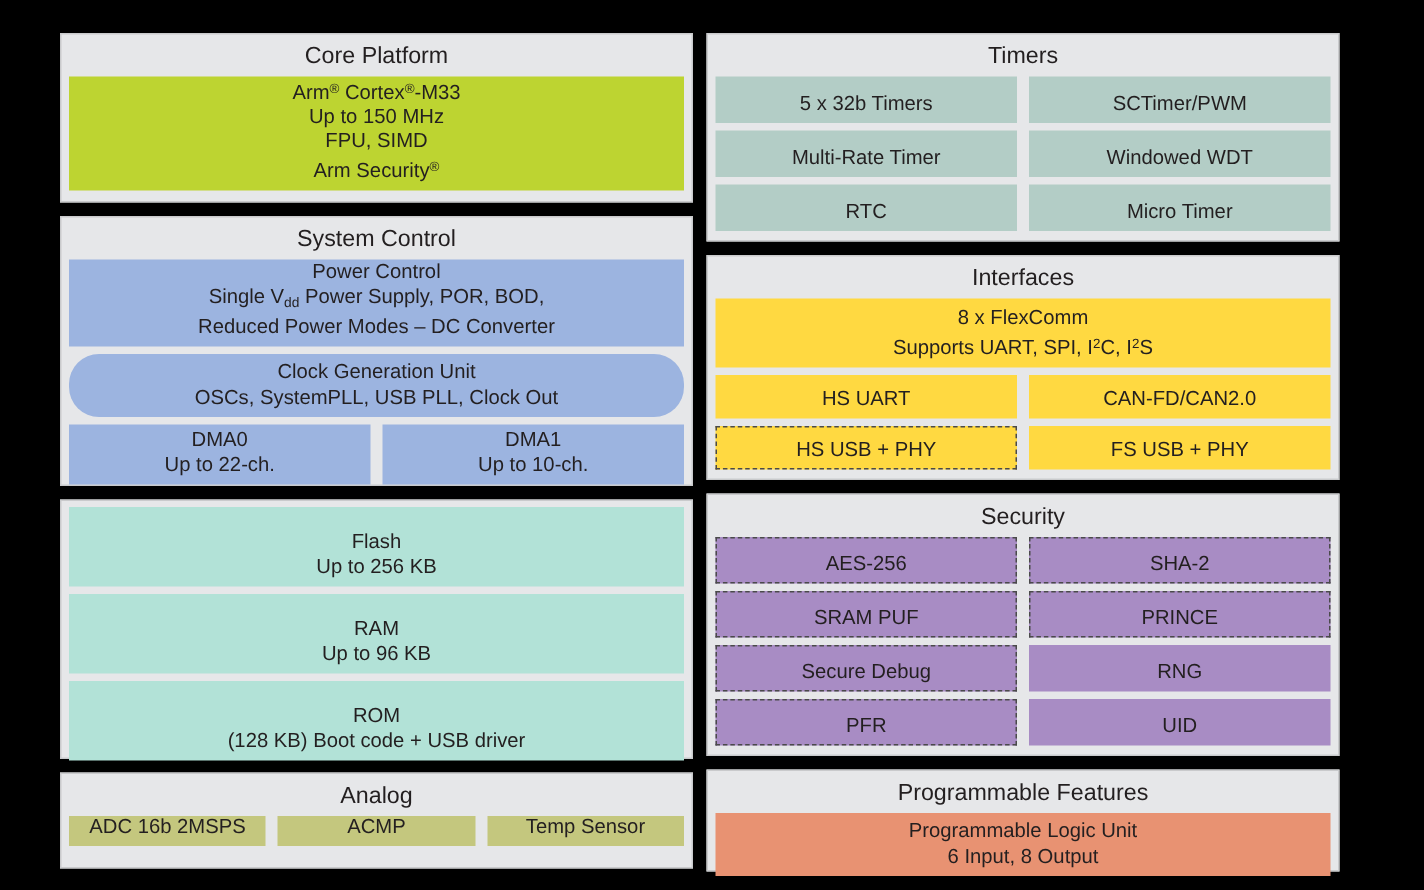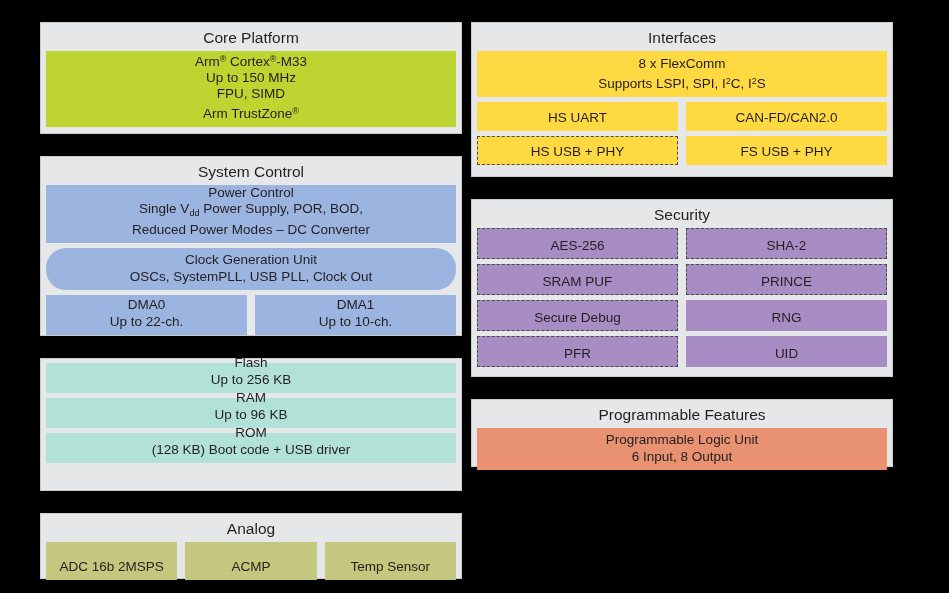--- a/index.html
+++ b/index.html
@@ -23,21 +23,21 @@
     box-sizing: border-box;
     display: flex;
     flex-direction: row;
     gap: 9px;
     padding: 22px 28px 14px 40px;
   }
 
   .column {
     display: flex;
     flex-direction: column;
-    gap: 22px;
+    gap: 9px;
   }
   .col-left  { width: 422px; }
   .col-right { width: 422px; }
 
   
   .panel {
     background: #e6e7e9;
     border: 1px solid #c9cacc;
     box-sizing: border-box;
     padding: 4px 5px 6px 5px;
@@ -107,22 +107,22 @@
   .p-timers    { height: 145px; }
   .p-interfaces{ height: 155px; }
   .p-security  { height: 178px; }
   .p-prog      { height: 68px; }
 
   .p-core .blk      { height: 76px; }
   .p-system .blk    { }
   .p-system .b-pwr  { height: 58px; }
   .p-system .b-clk  { height: 42px; border-radius: 20px; }
   .p-system .b-dma  { height: 40px; }
-  .p-memory .blk    { height: 30px; }
-  .p-analog .blk    { height: 38px; }
+  .p-memory .blk    { height: 53px; }
+  .p-analog .blk    { height: 20px; }
   .p-timers .blk    { height: 31px; }
   .p-interfaces .b-flex { height: 46px; }
   .p-interfaces .b-sm   { height: 29px; }
   .p-security .blk  { height: 31px; }
   .p-prog .blk      { height: 42px; }
 
   .analog-row { display: flex; flex-direction: row; gap: 8px; }
   .analog-row > .blk { flex: 1; }
 </style>
 </head>
@@ -132,21 +132,21 @@
 
   <div class="column col-left">
 
     <div class="panel p-core">
       <div class="panel-title">Core Platform</div>
       <div class="rows">
         <div class="blk c-core">
           <span class="l1"><span>Arm</span><sup>®</sup><span> Cortex</span><sup>®</sup><span>-M33</span></span>
           <span class="l2">Up to 150 MHz</span>
           <span class="l3">FPU, SIMD</span>
-          <span class="l3"><span>Arm TrustZone</span><sup>®</sup></span>
+          <span class="l3"><span>Arm Security</span><sup>®</sup></span>
         </div>
       </div>
     </div>
 
     <div class="panel p-system">
       <div class="panel-title">System Control</div>
       <div class="rows">
         <div class="blk c-system b-pwr">
           <span class="l1">Power Control</span>
           <span class="l2"><span>Single V</span><sub>dd</sub><span> Power Supply, POR, BOD,</span></span>
@@ -191,27 +191,44 @@
       <div class="analog-row">
         <div class="blk c-analog">ADC 16b 2MSPS</div>
         <div class="blk c-analog">ACMP</div>
         <div class="blk c-analog">Temp Sensor</div>
       </div>
     </div>
   </div>
 
   <div class="column col-right">
 
+    <div class="panel p-timers">
+      <div class="panel-title">Timers</div>
+      <div class="rows">
+        <div class="row2">
+          <div class="blk c-timers">5 x 32b Timers</div>
+          <div class="blk c-timers">SCTimer/PWM</div>
+        </div>
+        <div class="row2">
+          <div class="blk c-timers">Multi-Rate  Timer</div>
+          <div class="blk c-timers">Windowed WDT</div>
+        </div>
+        <div class="row2">
+          <div class="blk c-timers">RTC</div>
+          <div class="blk c-timers">Micro  Timer</div>
+        </div>
+      </div>
+    </div>
 
     <div class="panel p-interfaces">
       <div class="panel-title">Interfaces</div>
       <div class="rows">
         <div class="blk c-interface b-flex">
           <span class="l1">8 x FlexComm</span>
-          <span class="l2"><span>Supports LSPI, SPI, I</span><sup>2</sup><span>C, I</span><sup>2</sup><span>S</span></span>
+          <span class="l2"><span>Supports UART, SPI, I</span><sup>2</sup><span>C, I</span><sup>2</sup><span>S</span></span>
         </div>
         <div class="row2">
           <div class="blk c-interface b-sm">HS UART</div>
           <div class="blk c-interface b-sm">CAN-FD/CAN2.0</div>
         </div>
         <div class="row2">
           <div class="blk c-interface b-sm dashed">HS USB + PHY</div>
           <div class="blk c-interface b-sm">FS USB + PHY</div>
         </div>
       </div>

